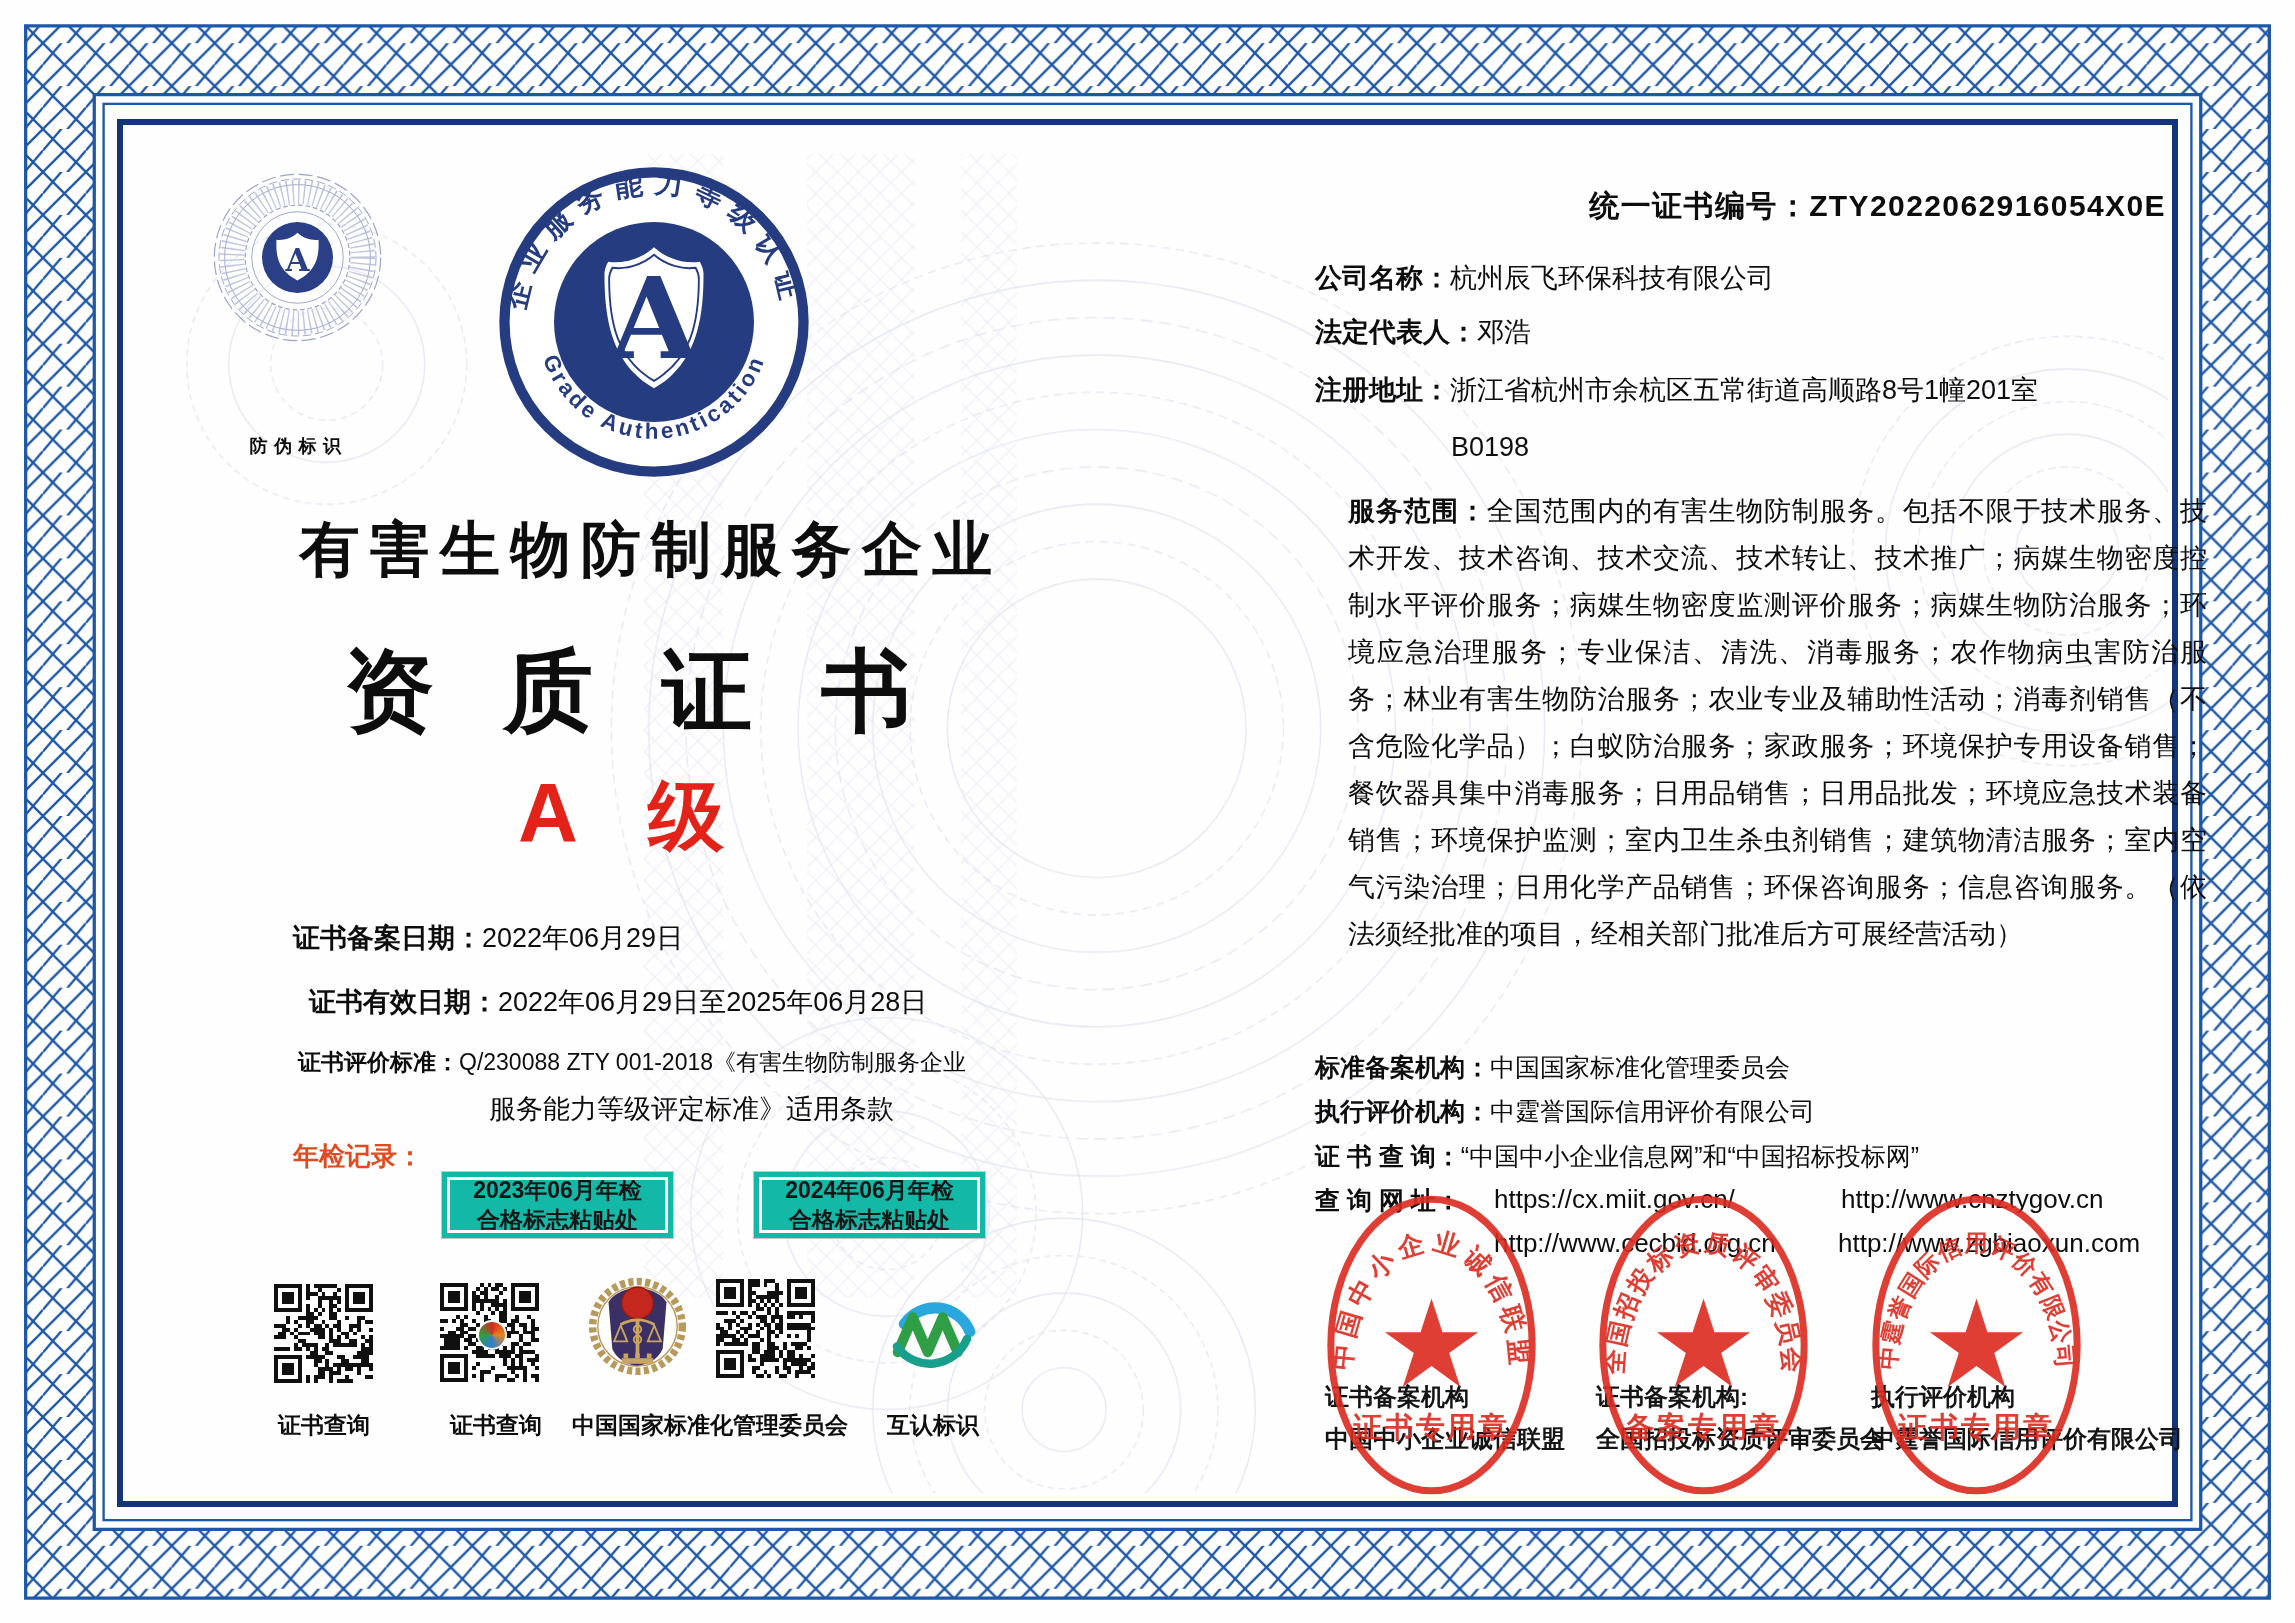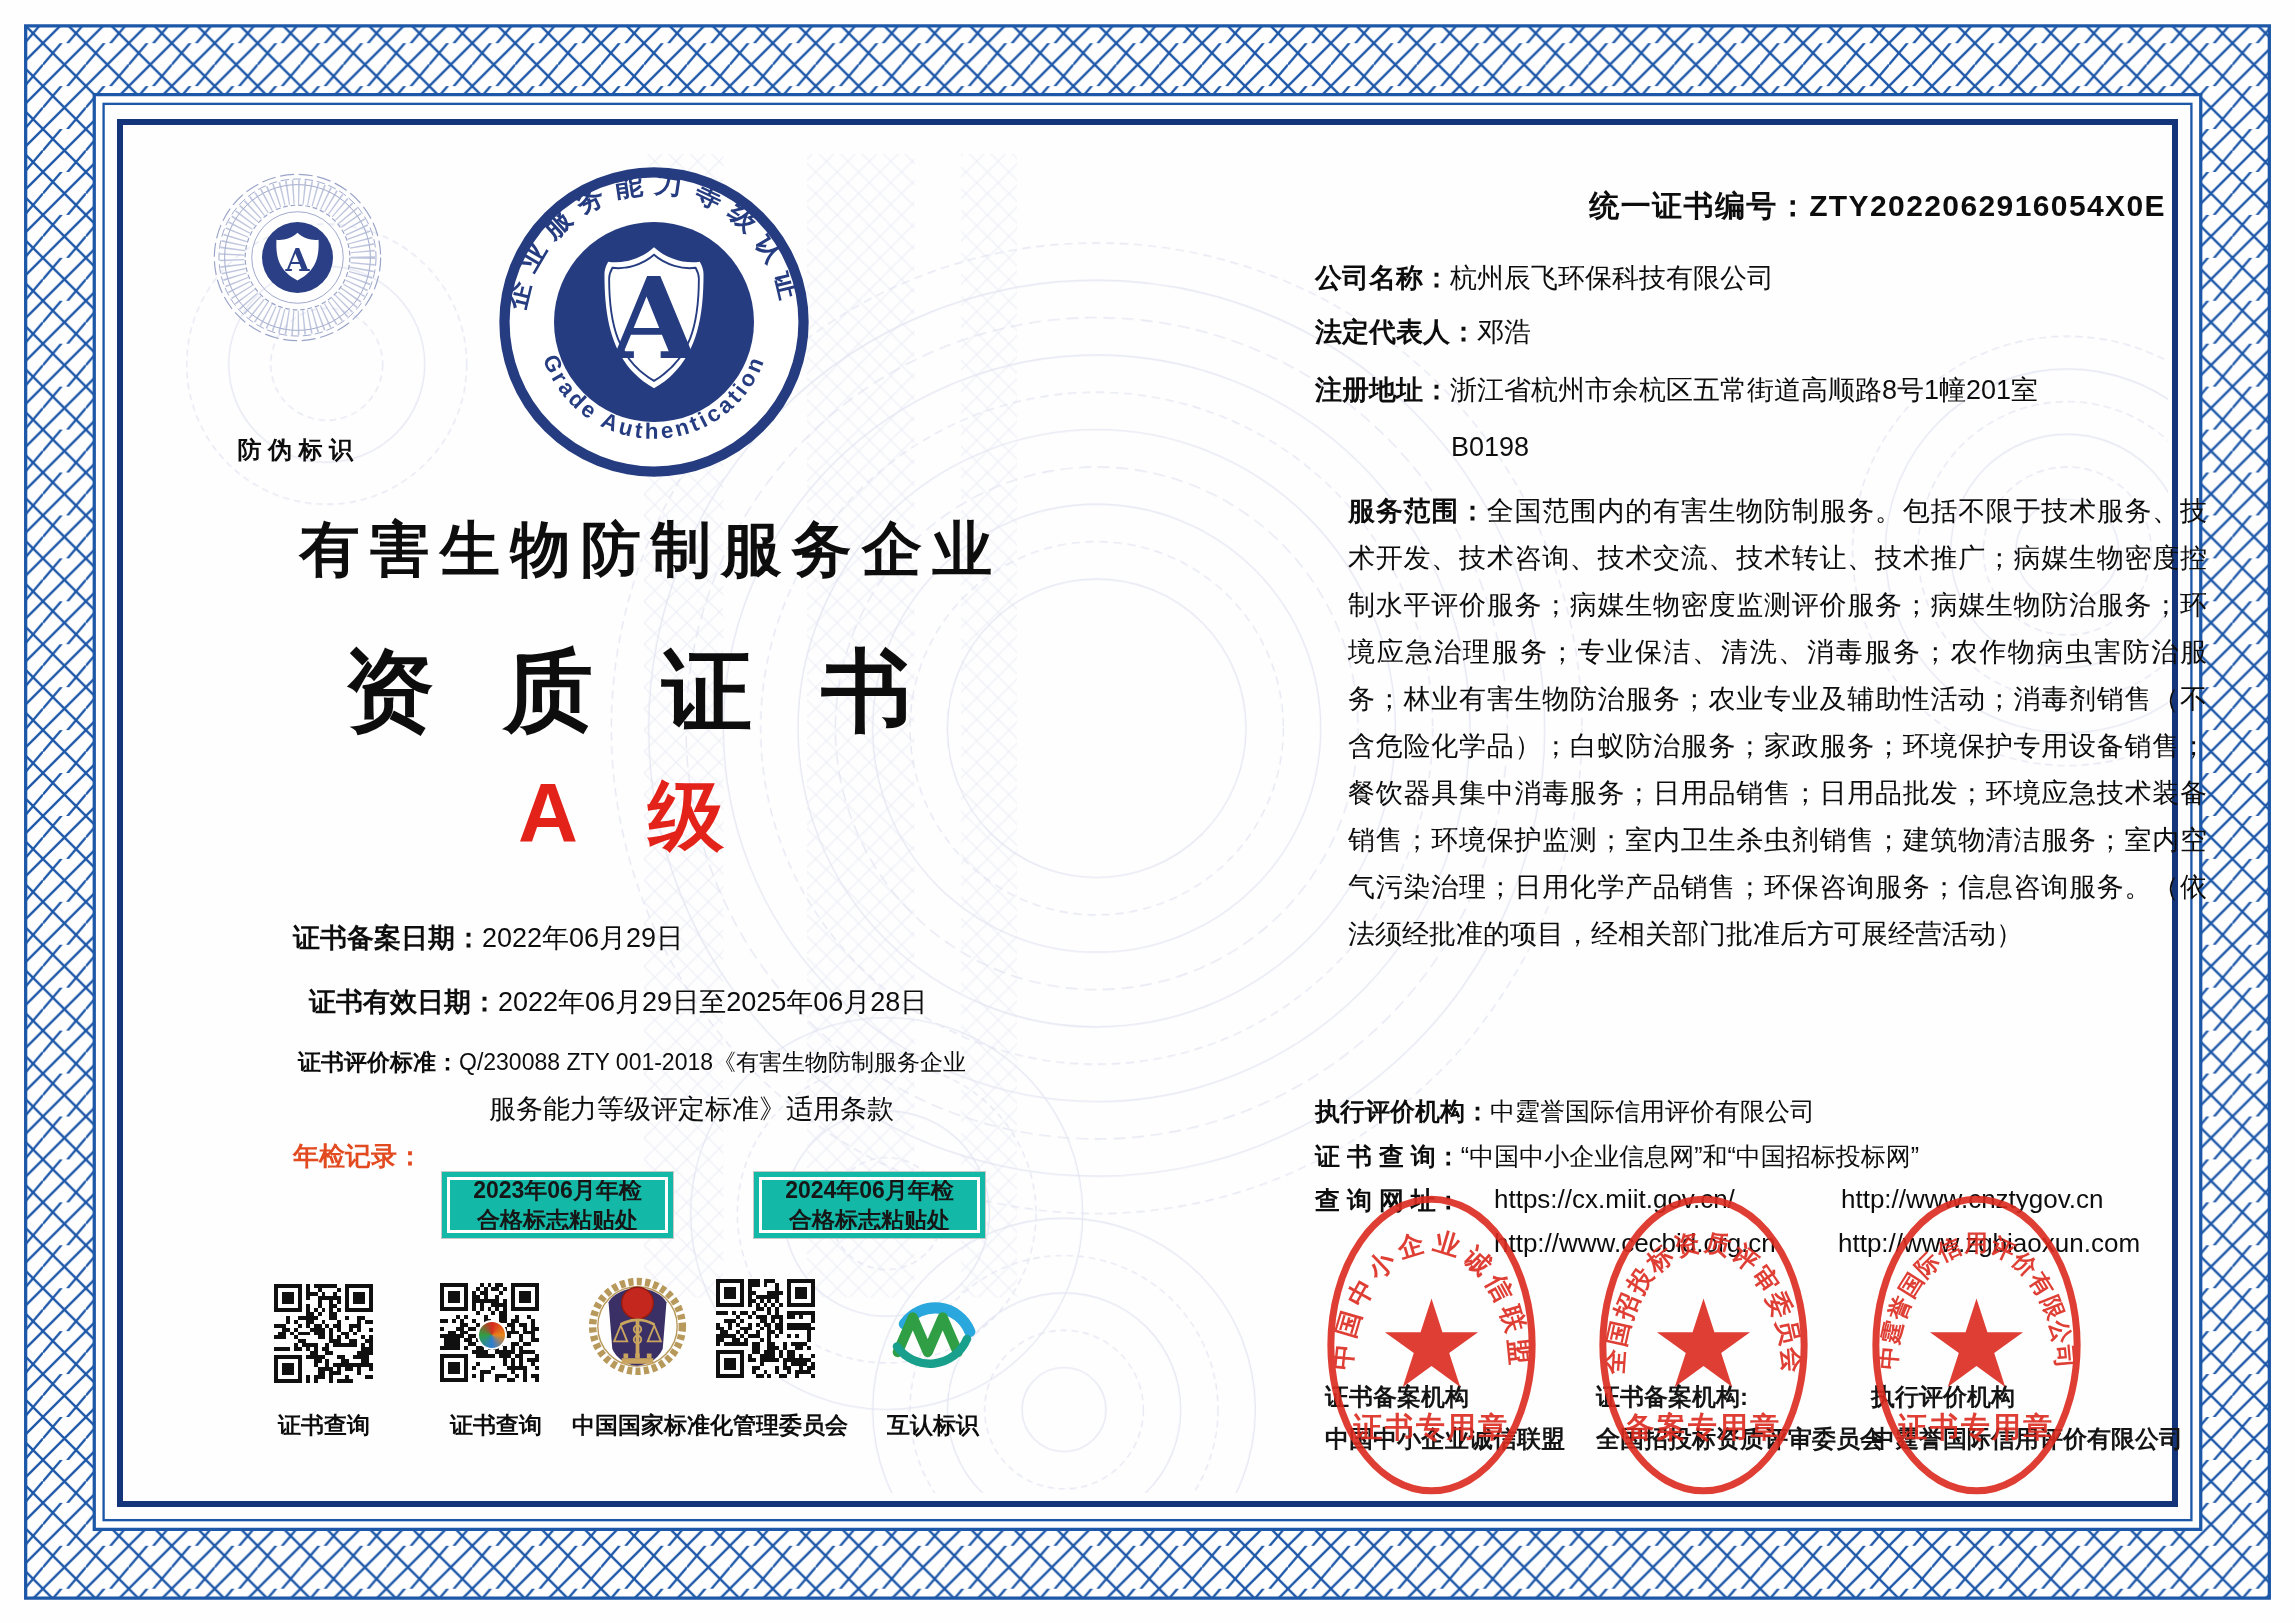--- a/index.html
+++ b/index.html
@@ -22,21 +22,21 @@
   #agency1{left:1315px;top:1051px;font-size:25px;}
   #agency2{left:1315px;top:1095px;font-size:25px;}
   #query{left:1315px;top:1140px;font-size:25px;}
   #url-label{left:1315px;top:1184px;font-size:25px;font-weight:700;}
   #url1{left:1494px;top:1184px;font-size:26px;}
   #url2{left:1841px;top:1184px;font-size:26px;}
   #url3{left:1494px;top:1228px;font-size:26px;}
   #url4{left:1838px;top:1228px;font-size:26px;}
 
   #rosette{left:212px;top:172px;width:171px;height:171px;}
-  #antifake-label{left:196px;top:434px;width:205px;text-align:center;font-size:24px;font-weight:700;letter-spacing:6.5px;}
+  #antifake-label{left:196px;top:434px;width:205px;text-align:center;font-size:18px;font-weight:700;letter-spacing:6.5px;}
   #grade-badge{left:497px;top:165px;width:314px;height:314px;}
 
   #title1{left:231px;top:510px;width:840px;text-align:center;font-size:60px;font-weight:700;letter-spacing:10.3px;white-space:nowrap;}
   #title2{left:242px;top:631px;width:840px;text-align:center;font-size:90px;font-weight:700;letter-spacing:69px;white-space:nowrap;}
   #grade{left:201px;top:766px;width:840px;text-align:center;white-space:nowrap;color:#e3231a;}
   #grade .g-a{font-size:83px;font-weight:700;margin-right:70px;}
   #grade .g-c{font-size:76px;font-weight:700;}
 
   #rec-date{left:293px;top:920px;font-size:27px;}
   #val-date{left:293px;top:984px;font-size:27px;margin-left:16px;}
@@ -193,20 +193,21 @@
   <div id="annual-label" class="abs z2">年检记录：</div>
   <div id="box1" class="abs z2 check-box">
       <div>2023年06月年检</div>
       <div>合格标志粘贴处</div>
     </div>
   <div id="box2" class="abs z2 check-box">
       <div>2024年06月年检</div>
       <div>合格标志粘贴处</div>
     </div>
 
+  <div id="agency1" class="abs z2"><span class="label">标准备案机构：</span><span class="value">中国国家标准化管理委员会</span></div>
   <div id="agency2" class="abs z2"><span class="label">执行评价机构：</span><span class="value">中霆誉国际信用评价有限公司</span></div>
   <div id="query" class="abs z2"><span class="label">证 书 查 询：</span><span class="value">“中国中小企业信息网”和“中国招标投标网”</span></div>
   <div id="url-label" class="abs z2">查 询 网 址：</div>
   <div id="url1" class="abs z2 value">https://cx.miit.gov.cn/</div>
   <div id="url2" class="abs z2 value">http://www.cnztygov.cn</div>
   <div id="url3" class="abs z2 value">http://www.cecbid.org.cn</div>
   <div id="url4" class="abs z2 value">http://www.zgbiaoxun.com</div>
 
   <div id="qr1" class="qr z2">
       <svg viewBox="0 0 25 25" width="100%" height="100%" shape-rendering="crispEdges" fill="#101010">

